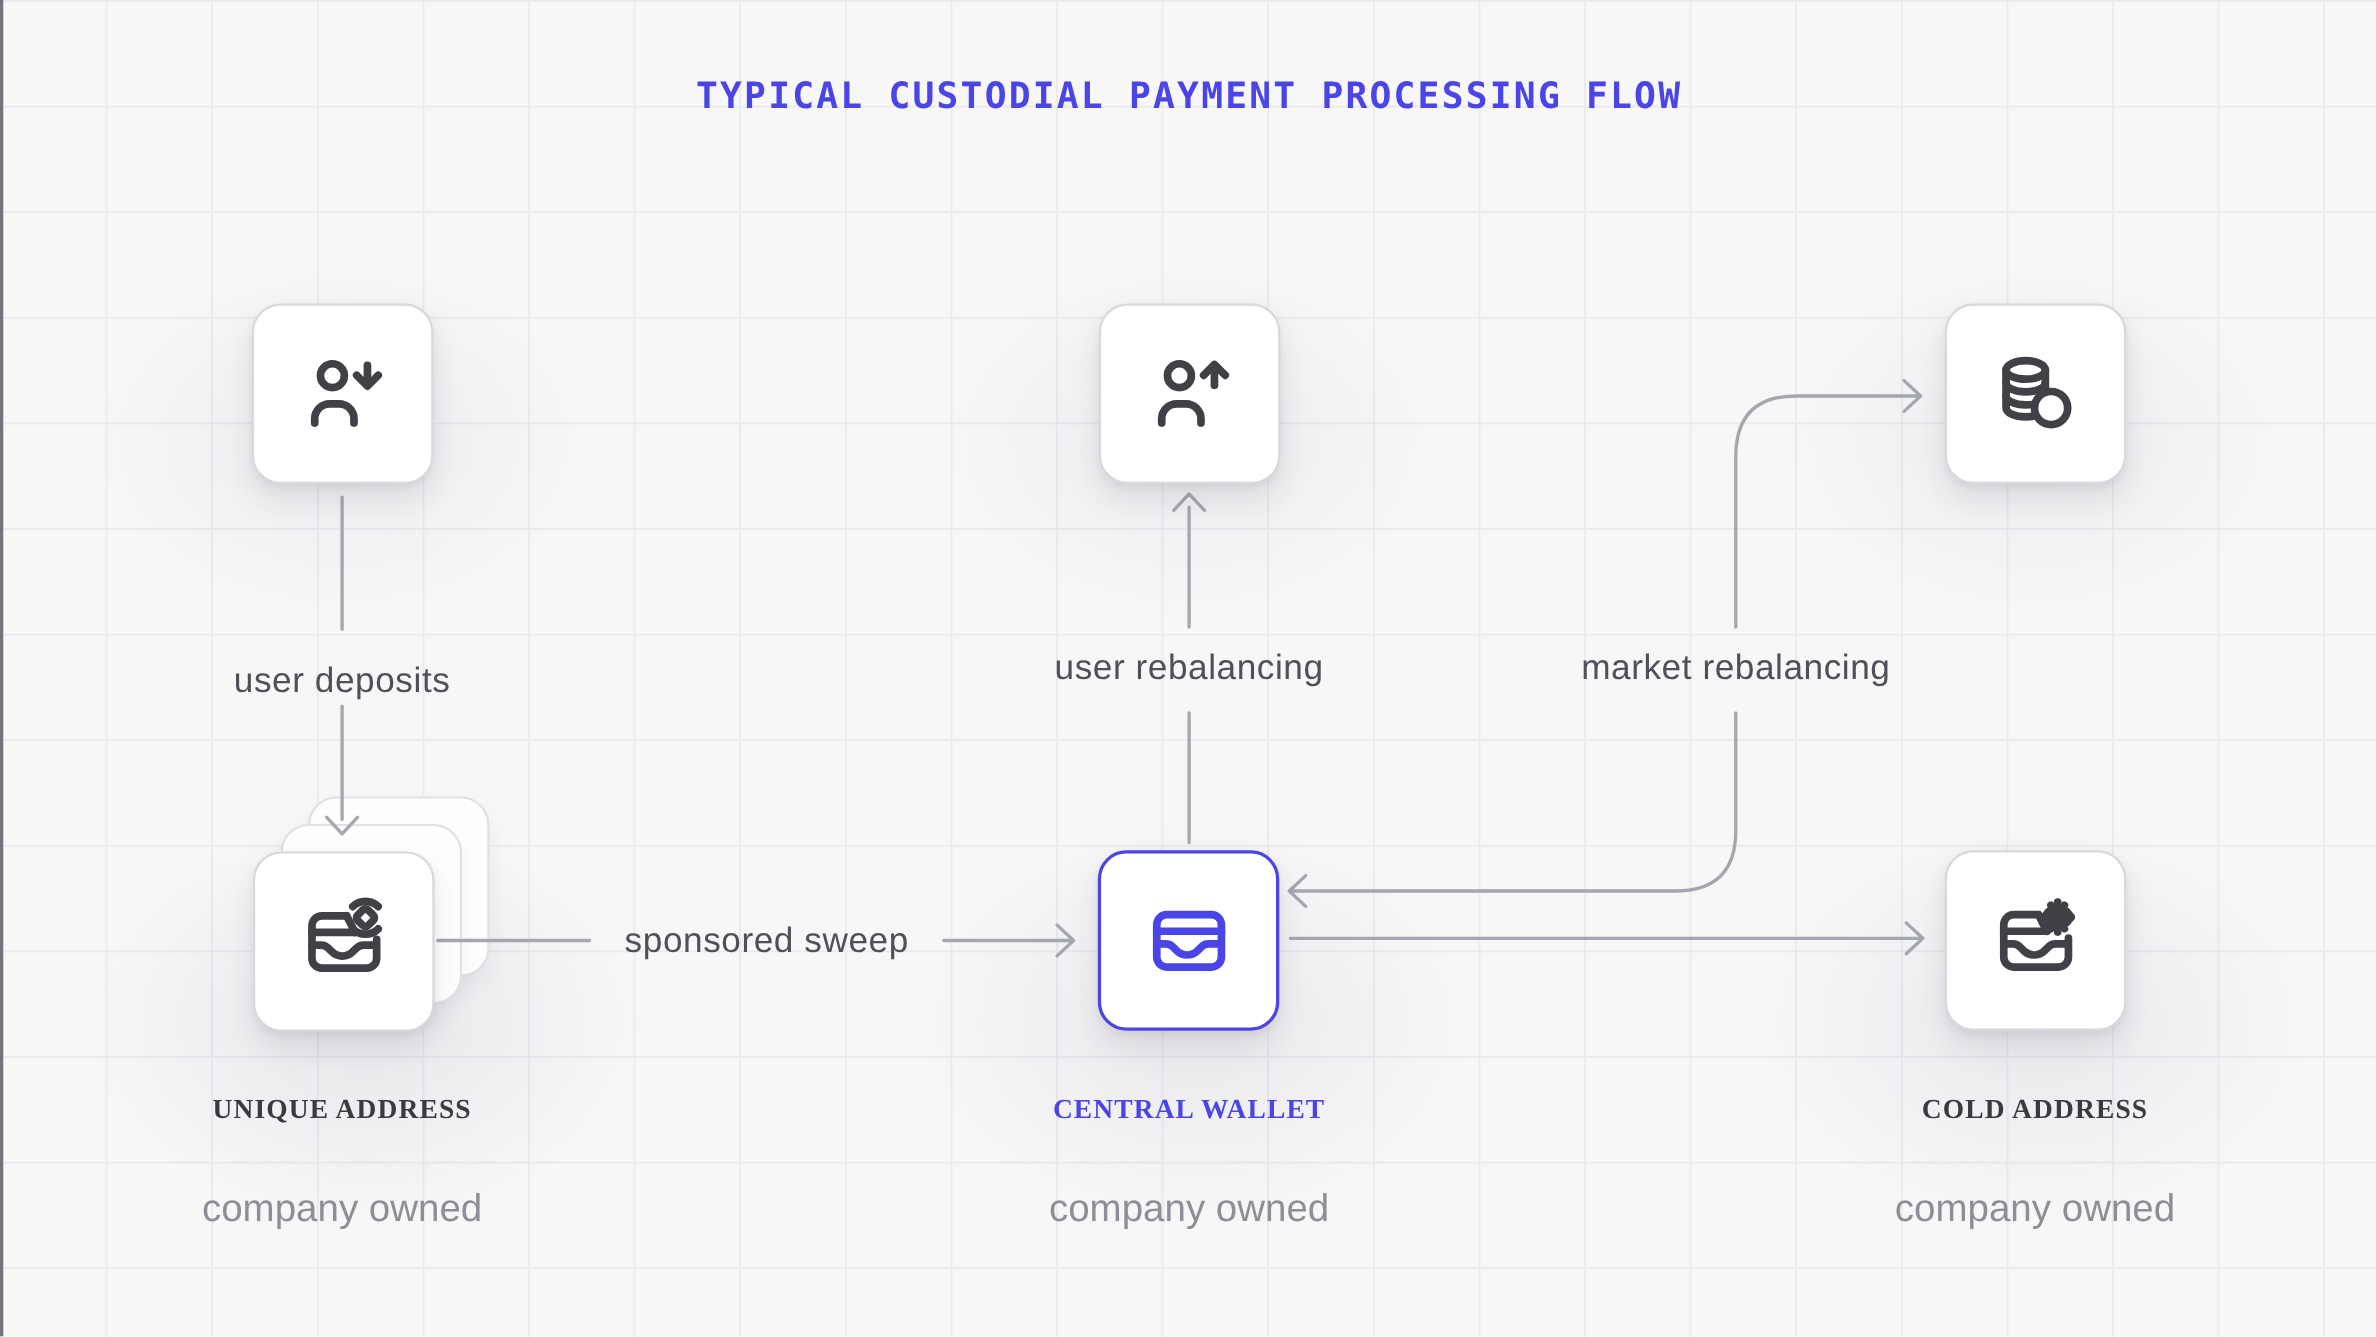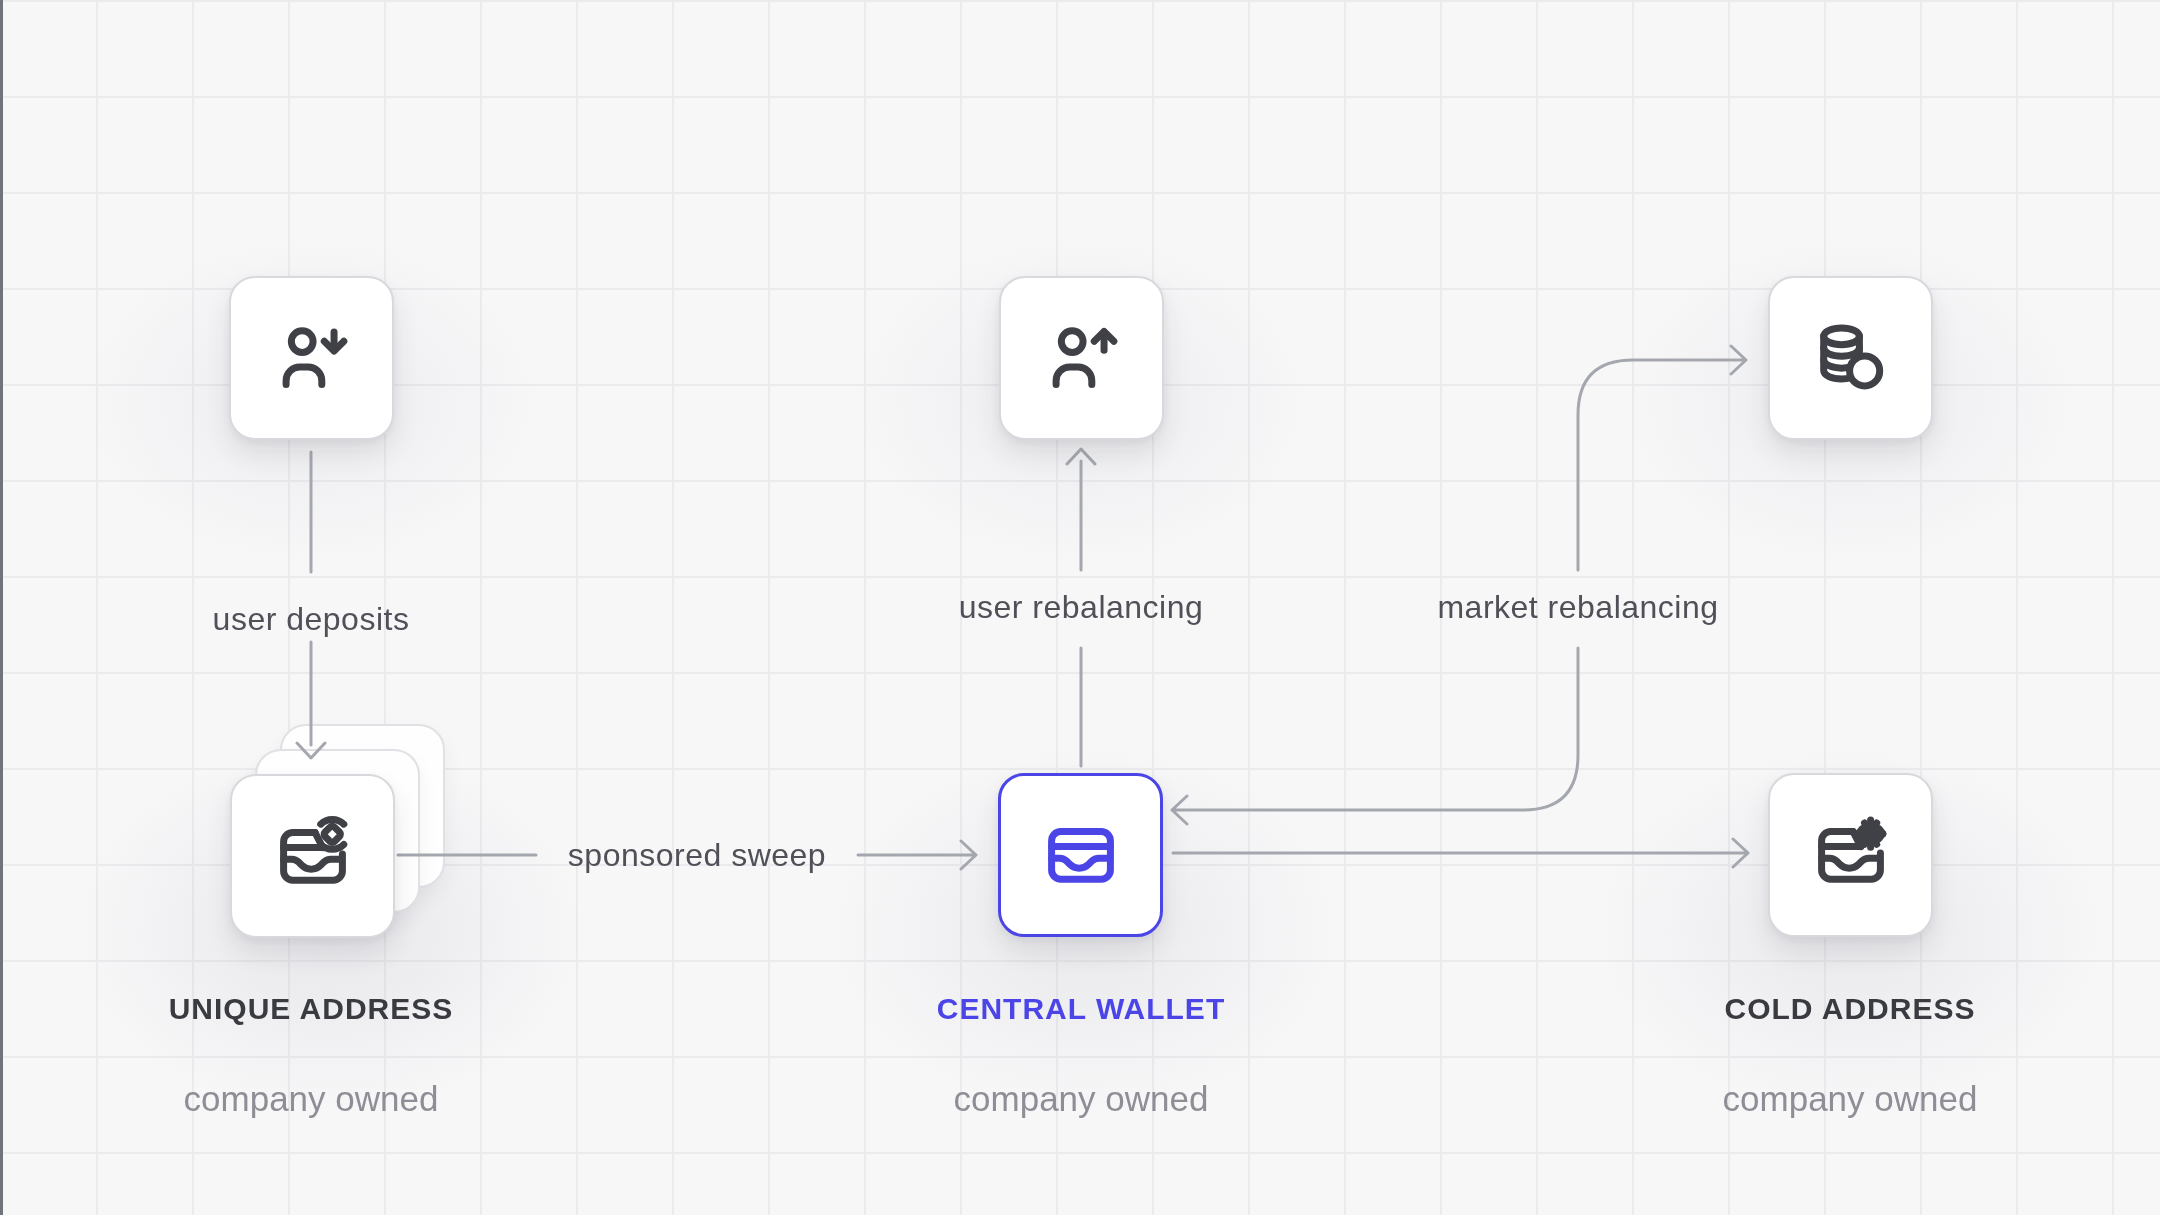--- a/index.html
+++ b/index.html
@@ -46,36 +46,37 @@
   .icon{width:84px;height:84px;}
   .icon *{stroke:var(--icon-stroke);stroke-width:2;fill:none;stroke-linecap:round;stroke-linejoin:round;}
   .icon.accent *{stroke:var(--accent);}
   .icon .bgfill{fill:#fff;}
   .edge-label{
     position:absolute;transform:translate(-50%,-50%);font-size:32px;color:var(--edge-label);
     white-space:nowrap;z-index:4;letter-spacing:.5px;
   }
   .node-name{
     position:absolute;transform:translate(-50%,-50%);
-    font-family:Liberation Sans, sans-serif;font-weight:bold;font-size:30px;
+    font-family:Liberation Serif, serif;font-weight:bold;font-size:25px;
     letter-spacing:1px;color:var(--node-title);white-space:nowrap;z-index:4;
   }
   .node-name.accent{color:var(--accent);text-align:center;}
   .node-sub{
     position:absolute;transform:translate(-50%,-50%);font-size:35px;color:var(--node-subtitle);
     white-space:nowrap;z-index:4;margin-top:38px;
   }
 </style>
 </head>
 <body>
 
 <div class="canvas">
 
   <div class="edge-strip"></div>
 
+  <div class="title">TYPICAL CUSTODIAL PAYMENT PROCESSING FLOW</div>
 
   <svg class="arrows" width="2160" height="1215" viewBox="0 0 2160 1215">
     <path d="M311 452 V572 M311 642 V745 M297 743 L311 758 L325 743"></path>
     <path d="M1081 766 V648 M1081 570 V461 M1067 464 L1081 449 L1095 464"></path>
     <path d="M398 855 H536 M858 855 H974 M961 841 L976 855 L961 869"></path>
     <path d="M1173 853 H1746 M1733 839 L1748 853 L1733 867"></path>
     <path d="M1187 796 L1172 810 L1187 824 M1172 810 H1523 Q1578 810 1578 755 V648 M1578 570 V415 Q1578 360 1633 360 H1744 M1731 346 L1746 360 L1731 374"></path>
   </svg>
 
   <div class="card" style="left:229px;top:276px;">

